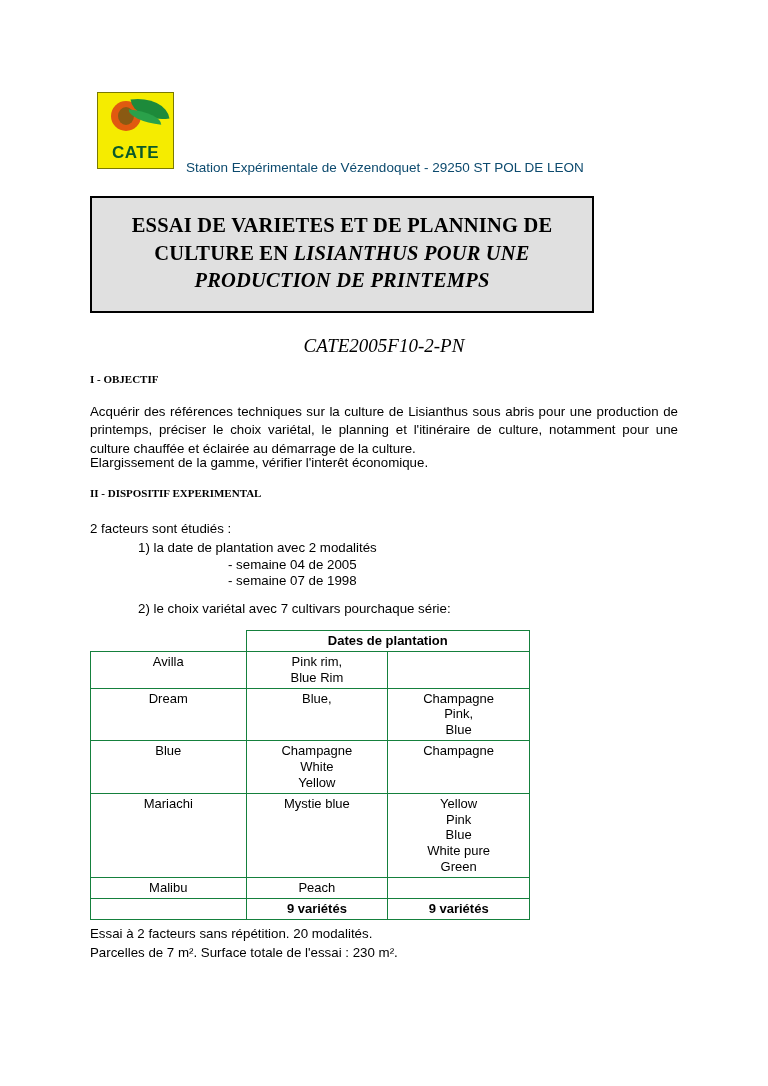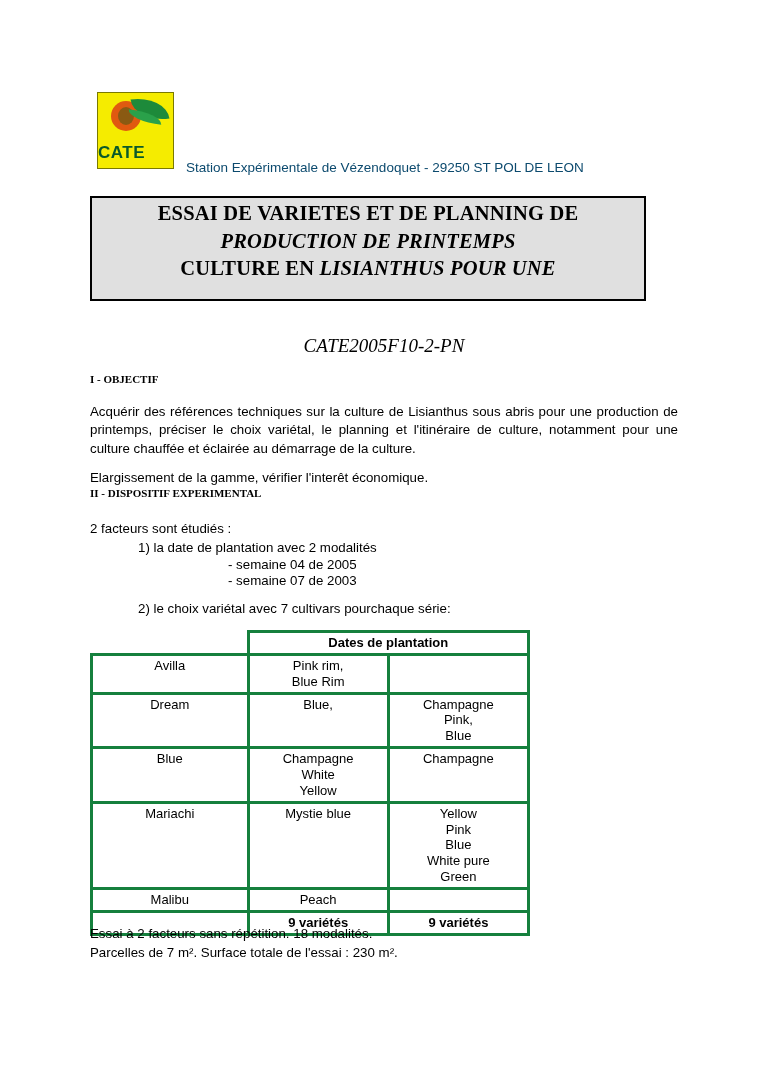--- a/index.html
+++ b/index.html
@@ -82,21 +82,21 @@
     height: 12px;
     background: #2aa14a;
     border-radius: 0 100% 0 100%;
     transform: rotate(6deg);
   }
   .logo-text {
     position: absolute;
     left: 0;
     right: 0;
     bottom: 5px;
-    text-align: left;
+    text-align: center;
     font-family: "Liberation Sans", sans-serif;
     font-weight: bold;
     font-size: 17px;
     color: #0a5a2a;
     letter-spacing: 0.5px;
   }
   .station-line {
     position: absolute;
     left: 96px;
     top: 68px;
@@ -104,25 +104,25 @@
     font-family: "Liberation Sans", sans-serif;
     color: #0c4a6e;
     white-space: nowrap;
   }
 
   
   .title-box {
     position: absolute;
     left: 90px;
     top: 196px;
-    width: 556px;
+    width: 504px;
     box-sizing: border-box;
     border: 2px solid #000000;
     background: #e0e0e0;
-    padding: 2px 20px 16px 20px;
+    padding: 14px 20px 16px 20px;
     text-align: center;
   }
   .title-box .t-line {
     font-family: "Liberation Serif", serif;
     font-weight: bold;
     font-size: 20.5px;
     line-height: 1.35;
     letter-spacing: 0.2px;
   }
   .title-box .it {
@@ -162,21 +162,20 @@
   }
   #obj-para { top: 403px; }
   #obj-para2 {
     position: absolute;
     left: 90px;
     top: 455px;
     width: 588px;
     font-family: "Liberation Sans", sans-serif;
     font-size: 13.3px;
     text-align: left;
-    margin-top: 15px;
   }
   .ital { }
 
   #disp-intro {
     position: absolute;
     left: 90px;
     top: 521px;
     font-size: 13.3px;
   }
   .list-item {
@@ -194,21 +193,21 @@
   table.vtable {
     position: absolute;
     left: 90px;
     top: 630px;
     border-collapse: collapse;
     width: 440px;
     font-size: 13px;
     font-family: "Liberation Sans", sans-serif;
   }
   table.vtable td, table.vtable th {
-    border: 3px solid #15803d;
+    border: 1px solid #15803d;
     text-align: center;
     vertical-align: top;
     padding: 2px 4px;
     line-height: 1.22;
     font-weight: normal;
   }
   table.vtable .noborder-left {
     border: none;
   }
   table.vtable .hdr {
@@ -239,37 +238,37 @@
         <div class="logo-leaf"></div>
         <div class="logo-leaf2"></div>
         <div class="logo-text">CATE</div>
       </div>
     </div>
     <div class="station-line">Station Expérimentale de Vézendoquet - 29250 ST POL DE LEON</div>
   </div>
 
   <div class="title-box">
     <div class="t-line">ESSAI DE VARIETES ET DE PLANNING DE</div>
+    <div class="t-line"><span>CULTURE EN </span><span class="it">LISIANTHUS POUR UNE</span></div>
     <div class="t-line it">PRODUCTION DE PRINTEMPS</div>
-    <div class="t-line"><span>CULTURE EN </span><span class="it">LISIANTHUS POUR UNE</span></div>
   </div>
 
   <div class="ref-code">CATE2005F10-2-PN</div>
 
   <div class="sec-title" id="sec1">I - OBJECTIF</div>
 
   <div class="para" id="obj-para">Acquérir des références techniques sur la culture de <span class="ital">Lisianthus</span> sous abris pour une production de printemps, préciser le choix variétal, le planning et l'itinéraire de culture, notamment pour une culture chauffée et éclairée au démarrage de la culture.</div>
   <div id="obj-para2">Elargissement de la gamme, vérifier l'interêt économique.</div>
 
   <div class="sec-title" id="sec2">II - DISPOSITIF EXPERIMENTAL</div>
 
   <div id="disp-intro">2 facteurs sont étudiés :</div>
   <div class="list-item" id="item1">1)  la date de plantation avec 2 modalités</div>
   <div id="sub1">- semaine 04 de 2005</div>
-  <div id="sub2">- semaine 07 de 2003</div>
+  <div id="sub2">- semaine 07 de 1998</div>
   <div class="list-item" id="item2">2)  le choix variétal avec 7 cultivars pourchaque série:</div>
 
   <table class="vtable">
     <tbody>
       <tr>
         <td class="noborder-left col-g"></td>
         <td class="hdr" colspan="2">Dates de plantation</td>
       </tr>
       <tr>
         <td>Avilla</td>
@@ -298,17 +297,17 @@
       </tr>
       <tr>
         <td></td>
         <td class="hdr">9 variétés</td>
         <td class="hdr">9 variétés</td>
       </tr>
     </tbody>
   </table>
 
   <div class="notes">
-    <div>Essai à 2 facteurs sans répétition. 18 modalités.</div>
+    <div>Essai à 2 facteurs sans répétition. 20 modalités.</div>
     <div>Parcelles de 7 m². Surface totale de l'essai : 230 m².</div>
   </div>
 
 </div>
 
 </body></html>

